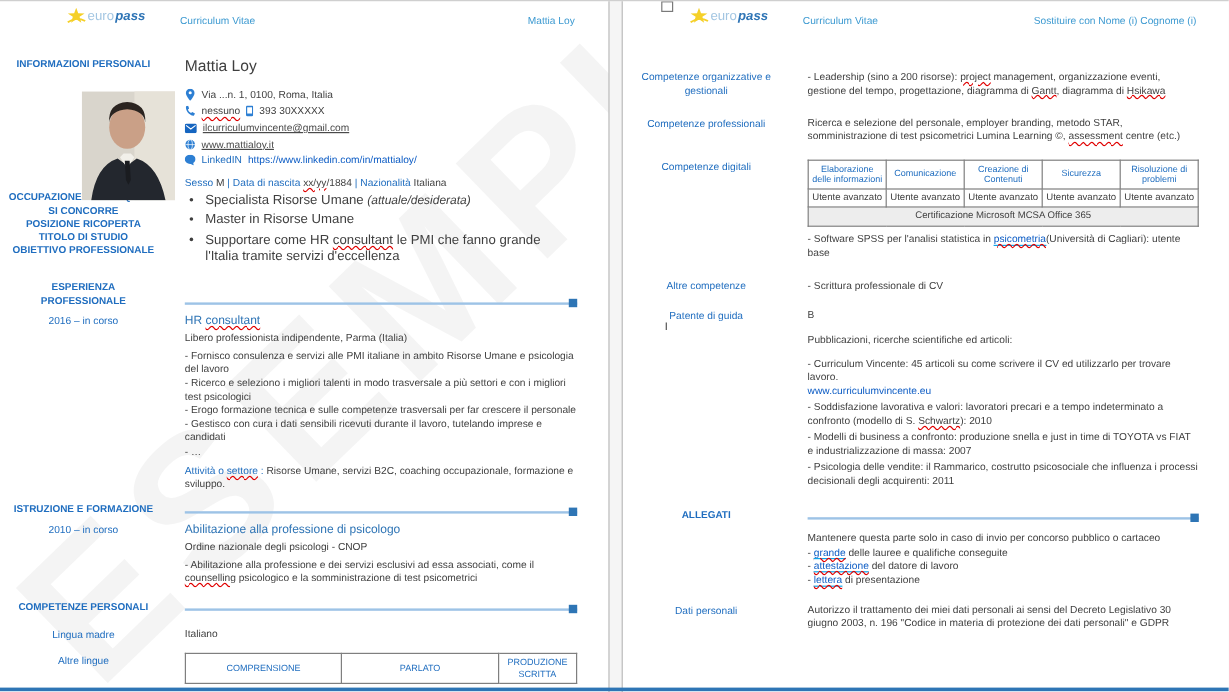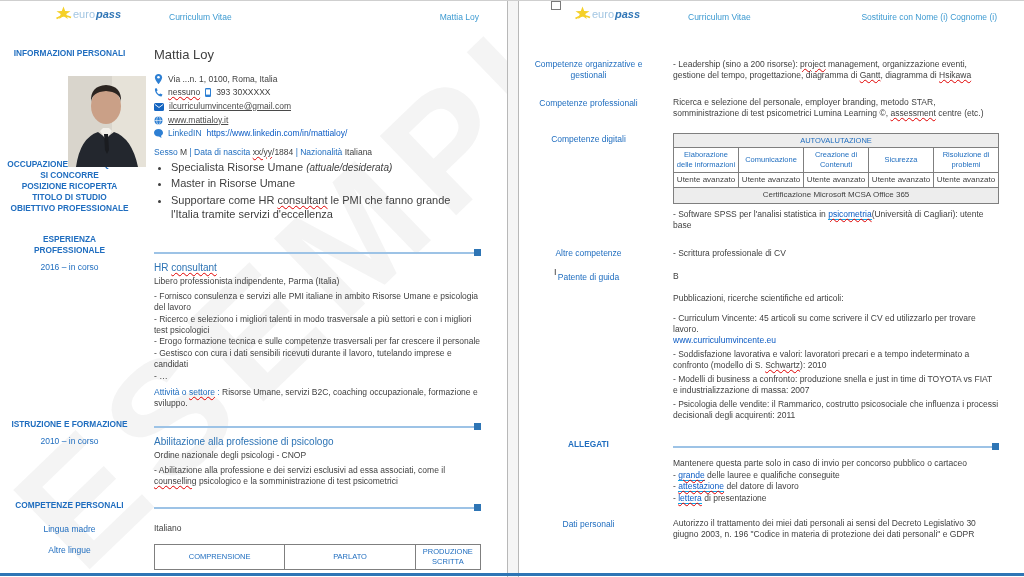--- a/index.html
+++ b/index.html
@@ -17,21 +17,21 @@
   .wm{
     position:absolute;left:-20px;top:470px;z-index:0;pointer-events:none;
     font-size:160px;font-weight:700;letter-spacing:14px;color:rgba(100,100,100,0.07);
     transform:rotate(-44deg);transform-origin:left top;white-space:nowrap;
   }
 
   .hdr{position:relative;height:24px;padding-top:9px;z-index:1}
   .logo{position:absolute;left:55px;top:5px;display:flex;align-items:center;gap:1px}
   .logo .euro{color:#a3c6e2;font-size:11px}
   .logo .pass{color:#2e74b5;font-size:11px;font-style:italic;font-weight:700}
-  .doctitle{position:absolute;left:169px;top:11px;color:#3d9ad1;font-size:8.5px}
+  .doctitle{position:absolute;left:150px;top:11px;color:#3d9ad1;font-size:8.5px}
   .hdrname{position:absolute;right:28px;top:11px;color:#3d9ad1;font-size:8.5px}
 
   .row{display:flex;align-items:flex-start;position:relative;z-index:1}
   .lbl{width:148px;min-width:148px;box-sizing:border-box;text-align:center;padding-right:9px;
        color:#1f6dbf;font-size:8.5px;line-height:1.32;padding-top:1px}
   .lbl.caps{font-weight:700;font-size:8.3px}
   .cnt{flex:1;padding-left:6px;padding-right:26px;font-size:8.5px;line-height:1.3}
 
   .sline{border-top:2px solid #9dc3e6;position:relative;height:0}
   .sline .endsq{position:absolute;right:0;top:-5px;width:7px;height:7px;background:#2e75b5}
@@ -325,23 +325,20 @@
     <div class="cnt">
       <span>Ricerca e selezione del personale, employer branding, metodo STAR, somministrazione di test psicometrici Lumina Learning ©, </span><span class="sq">assessment</span><span> centre (etc.)</span>
     </div>
   </div>
 
   <div class="row mt-dig">
     <div class="lbl">Competenze digitali</div>
     <div class="cnt">
       <table class="tbl">
         <tbody>
-            <tr>
-          <td class="th gray" colspan="5">AUTOVALUTAZIONE</td>
-        </tr>
         <tr>
           <td class="th">Elaborazione delle informazioni</td>
           <td class="th">Comunicazione</td>
           <td class="th">Creazione di Contenuti</td>
           <td class="th">Sicurezza</td>
           <td class="th">Risoluzione di problemi</td>
         </tr>
         <tr>
           <td>Utente avanzato</td>
           <td>Utente avanzato</td>

